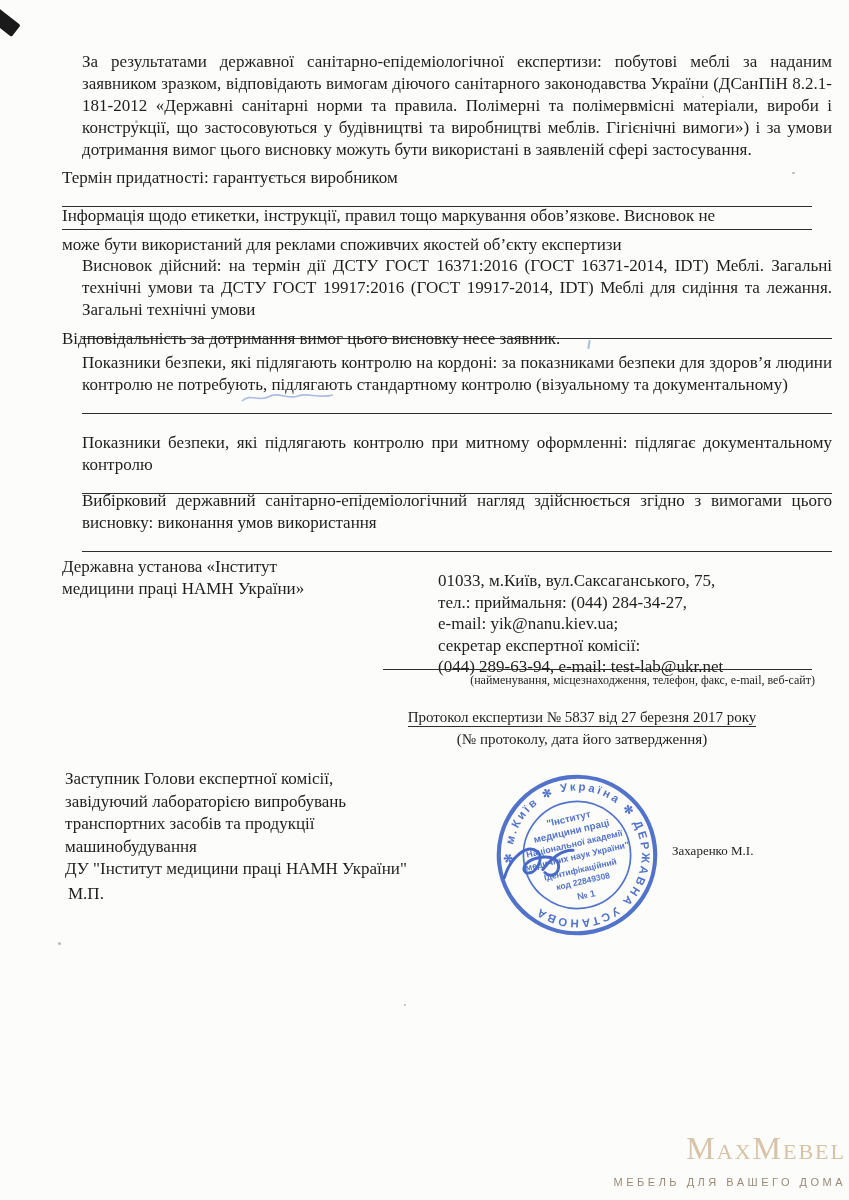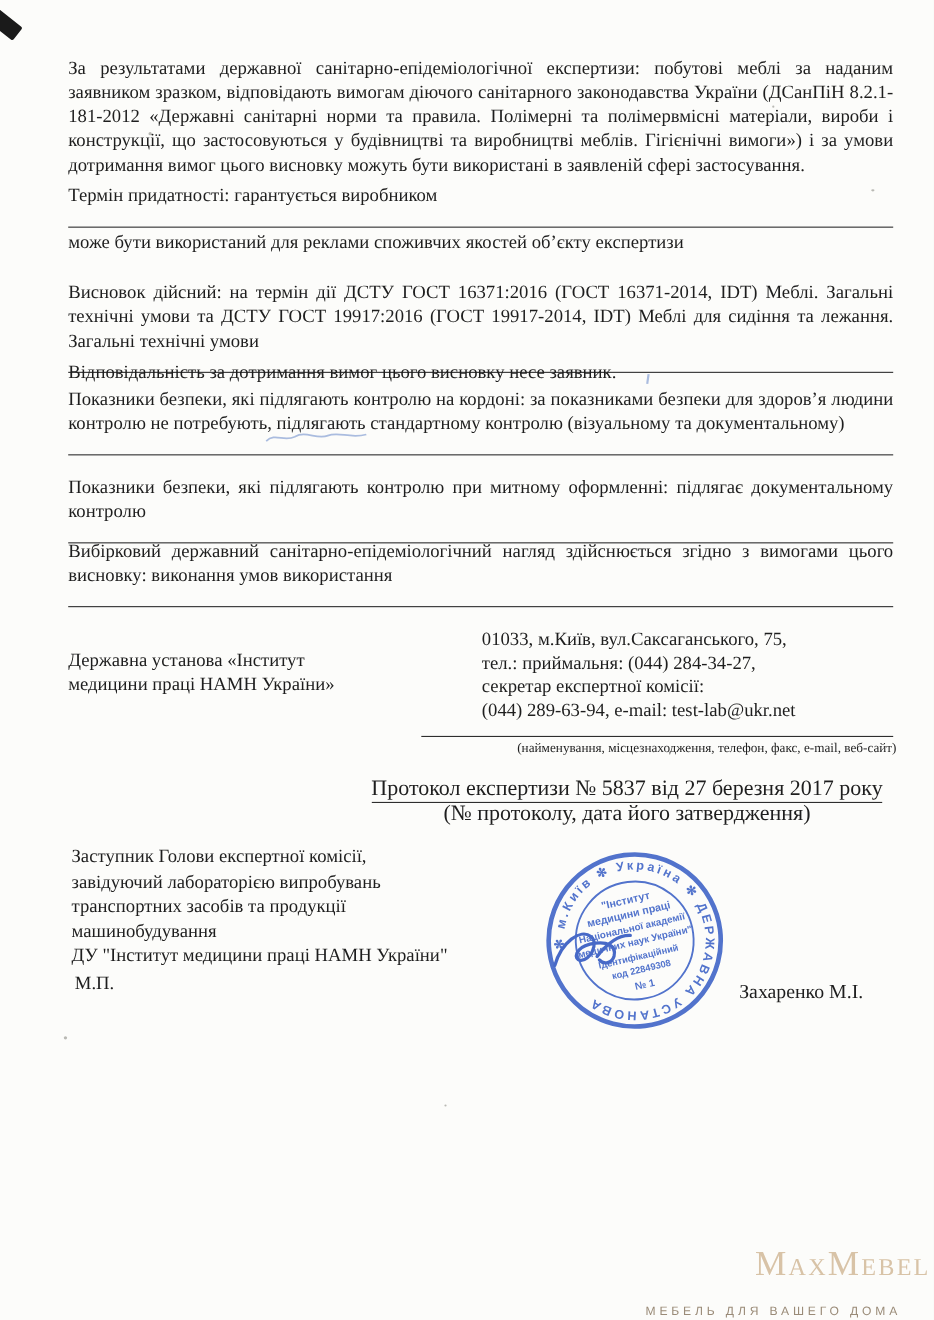--- a/index.html
+++ b/index.html
@@ -9,45 +9,45 @@
     margin:0 auto;
     background:#fcfcfa;
     font-family:"Liberation Serif", serif;
     color:#1e1e1e;
     overflow:hidden;
   }
   .para{
     position:absolute;left:62px;width:750px;
     font-size:17px;line-height:22px;margin:0;
   }
-  .j{text-align:justify;}
+  .j{text-align:justify;margin-left:20px;}
   .rule-bottom{border-bottom:1.6px solid #2e2e2e;padding-bottom:17px;}
   .line-rule{border-bottom:1.6px solid #2e2e2e;padding-bottom:2px;}
   .plain-line{margin-top:4px;}
   .addr{position:absolute;left:438px;font-size:17px;line-height:21.5px;}
   .inst-name{position:absolute;left:62px;font-size:17px;line-height:22px;}
   .addr-rule{position:absolute;left:383px;width:429px;border-top:1.6px solid #2e2e2e;}
   .caption-right{position:absolute;left:315px;width:500px;text-align:right;font-size:12px;}
-  .protocol{position:absolute;left:320px;width:500px;text-align:center;font-size:20px;line-height:22px;}
+  .protocol{position:absolute;left:332px;width:500px;text-align:center;font-size:15px;line-height:22px;}
   .protocol .u{border-bottom:1.6px solid #2e2e2e;padding-bottom:1px;}
   .signing{position:absolute;left:65px;width:400px;font-size:17px;line-height:22.5px;}
   .mp{position:absolute;left:68px;font-size:17px;}
-  .signer{position:absolute;left:672px;font-size:18px;margin-top:48px;}
+  .signer{position:absolute;left:672px;font-size:13px;}
   .stamp-wrap{position:absolute;left:492px;top:770px;width:170px;height:170px;transform:rotate(-7deg);opacity:.88;}
   .watermark{position:absolute;left:560px;top:1128px;width:286px;text-align:right;}
   .wm-brand{
     font-variant:small-caps;
     font-size:32px;line-height:40px;
     letter-spacing:2px;
     color:#d8c3a7;
   }
   .wm-tagline{
     font-family:"Liberation Sans", sans-serif;
     font-size:11px;letter-spacing:3.5px;
-    color:#9a8b78;margin-top:18px;text-align:center;
+    color:#9a8b78;margin-top:8px;
   }
   .corner-mark{position:absolute;left:-9px;top:15px;width:28px;height:15px;background:#1a1a1a;transform:rotate(38deg);border-radius:2px;}
   .speck{position:absolute;border-radius:50%;background:#b9b9b4;}
   .blue-tick{position:absolute;left:588px;top:340px;width:2px;height:9px;background:rgba(70,110,190,.45);transform:rotate(8deg);}
   .blue-scribble{position:absolute;left:238px;top:388px;}
 </style>
 </head>
 <body>
 
 <div class="page">
@@ -61,41 +61,43 @@
   <div class="blue-tick"></div>
   <svg class="blue-scribble" width="100" height="18">
     <path d="M4 13 C12 5 20 14 30 9 C40 3 50 12 60 8 C70 4 80 11 95 7" stroke="rgba(70,110,190,0.45)" stroke-width="1.6" fill="none"></path>
   </svg>
 
   <p class="para j" style="top:51px">За результатами державної санітарно-епідеміологічної експертизи: побутові меблі за наданим заявником зразком, відповідають вимогам діючого санітарного законодавства України (ДСанПіН 8.2.1-181-2012 «Державні санітарні норми та правила. Полімерні та полімервмісні матеріали, вироби і конструкції, що застосовуються у будівництві та виробництві меблів. Гігієнічні вимоги») і за умови дотримання вимог цього висновку можуть  бути використані в заявленій сфері застосування.</p>
 
   <div class="para rule-bottom" style="top:167px">Термін придатності: гарантується виробником</div>
 
   <div class="para" style="top:205px">
+    <div class="line-rule">Інформація щодо етикетки, інструкції, правил тощо маркування обов’язкове. Висновок не</div>
     <div class="plain-line">може бути використаний для реклами споживчих якостей об’єкту експертизи</div>
   </div>
 
   <div class="para j rule-bottom" style="top:255px">Висновок дійсний: на термін дії ДСТУ ГОСТ 16371:2016 (ГОСТ 16371-2014, IDT) Меблі. Загальні технічні умови та ДСТУ ГОСТ 19917:2016 (ГОСТ 19917-2014, IDT) Меблі для сидіння та лежання. Загальні технічні умови</div>
 
   <div class="para" style="top:328px">Відповідальність за дотримання вимог цього висновку несе заявник.</div>
 
   <div class="para j rule-bottom" style="top:352px">Показники безпеки, які підлягають контролю на кордоні: за показниками безпеки для здоров’я людини контролю не потребують, підлягають стандартному контролю (візуальному та документальному)</div>
 
   <div class="para j rule-bottom" style="top:432px">Показники безпеки, які підлягають контролю при митному оформленні: підлягає документальному контролю</div>
 
   <div class="para j rule-bottom" style="top:490px">Вибірковий державний санітарно-епідеміологічний нагляд здійснюється згідно з вимогами цього висновку: виконання умов використання</div>
 
-  <div class="inst-name" style="top:589px">
+  <div class="inst-name" style="top:556px">
     <div>Державна установа «Інститут</div>
     <div>медицини праці НАМН України»</div>
   </div>
 
   <div class="addr" style="top:570px">
     <div>01033, м.Київ, вул.Саксаганського, 75,</div>
     <div>тел.: приймальня: (044) 284-34-27,</div>
+    <div>e-mail: yik@nanu.kiev.ua;</div>
     <div>секретар експертної комісії:</div>
     <div>(044) 289-63-94, e-mail: test-lab@ukr.net</div>
   </div>
   <div class="addr-rule" style="top:669px"></div>
 
   <div class="caption-right" style="top:673px">(найменування, місцезнаходження, телефон, факс, e-mail, веб-сайт)</div>
 
   <div class="protocol" style="top:706px">
     <div><span class="u">Протокол експертизи № 5837 від 27 березня 2017 року</span></div>
     <div>(№ протоколу, дата його затвердження)</div>

